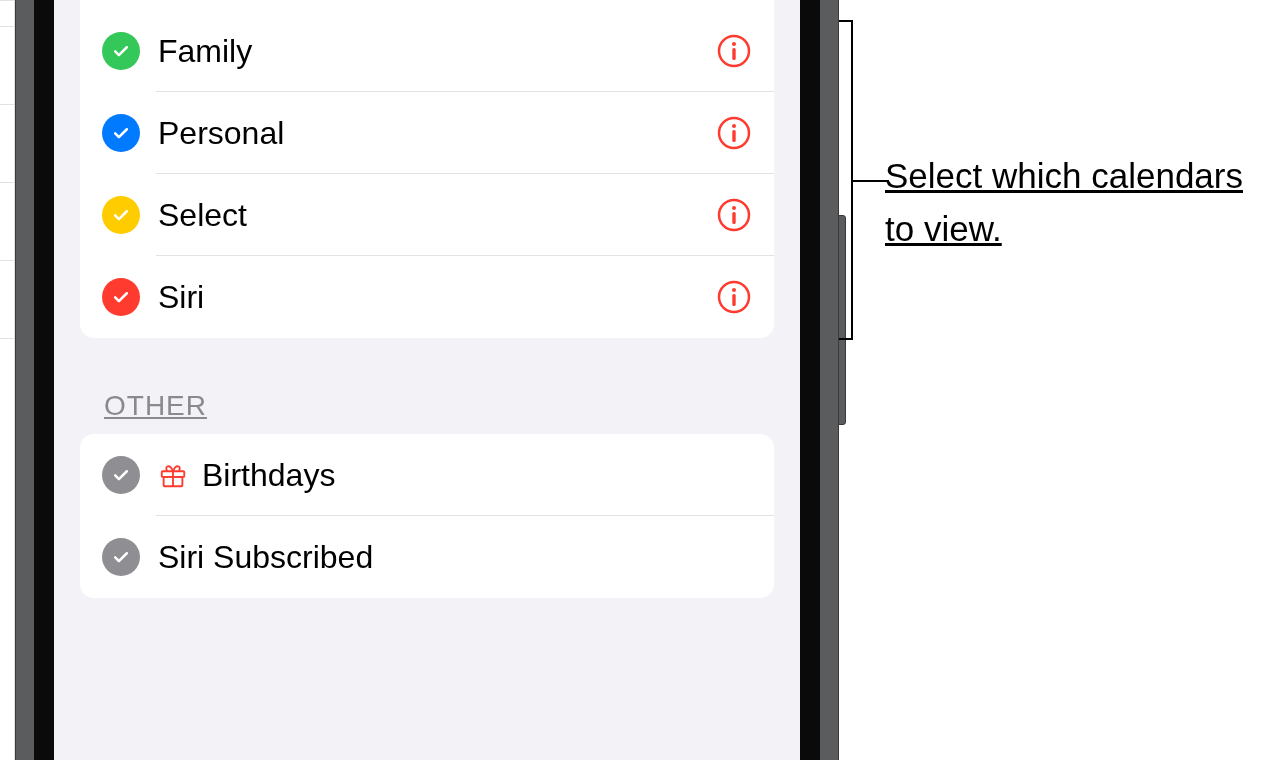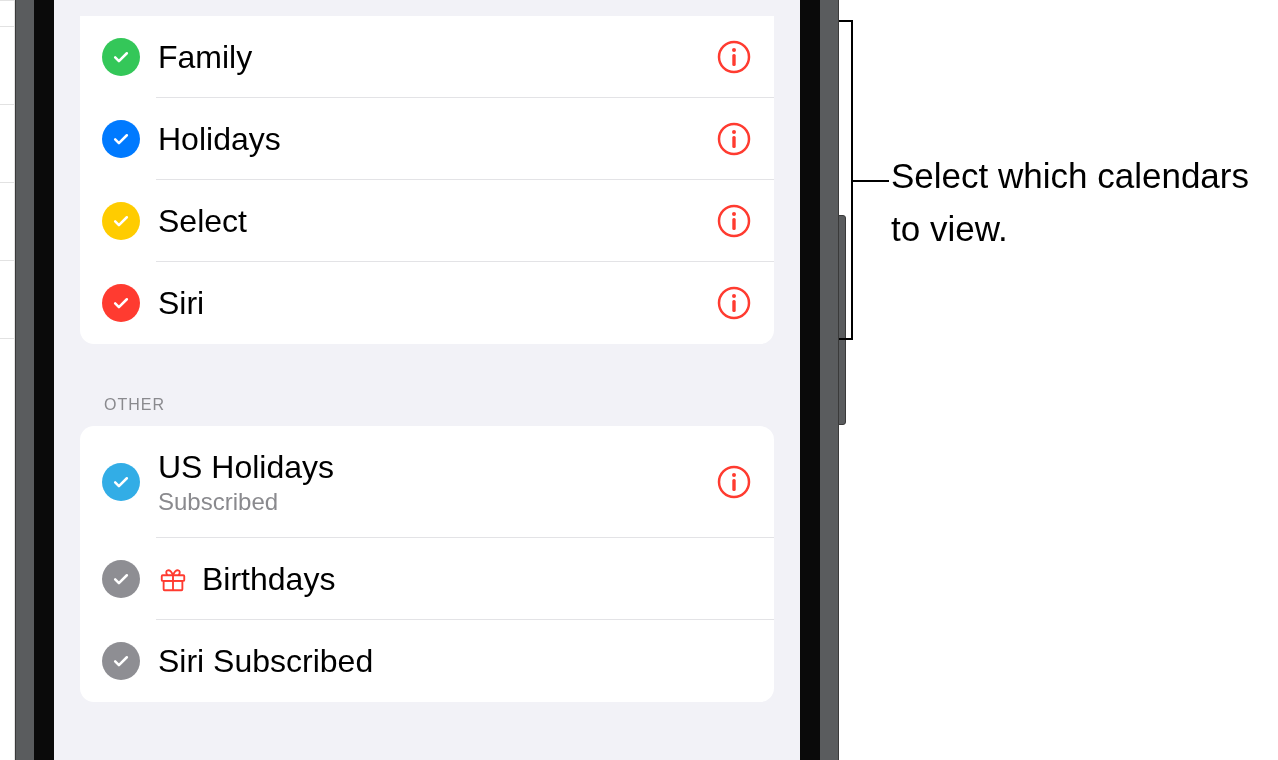--- a/index.html
+++ b/index.html
@@ -68,23 +68,24 @@
       border-radius: 0 3px 3px 0;
       border: 1px solid #3a3a3a;
     }
     .list-card {
       margin: 12px 26px 0 26px;
       background: #ffffff;
       border-radius: 14px;
       overflow: hidden;
     }
     .list-card.first {
-      margin-top: 16px;
+      margin-top: 0;
       border-top-left-radius: 0;
       border-top-right-radius: 0;
+      padding-top: 10px;
     }
     .list-row {
       display: flex;
       align-items: center;
       min-height: 82px;
       padding: 0 22px 0 22px;
       position: relative;
     }
     .list-row .divider {
       position: absolute;
@@ -131,25 +132,26 @@
       flex-shrink: 0;
       display: flex;
       align-items: center;
       justify-content: center;
     }
     .info-btn svg {
       width: 36px;
       height: 36px;
     }
     .section-header {
-      font-size: 16px;
+      font-size: 28px;
       font-weight: 400;
       color: #8a8a8e;
       letter-spacing: 1px;
       margin: 52px 8px 8px 50px;
+      text-decoration: underline;
     }
     .gift-icon {
       width: 30px;
       height: 30px;
       margin-right: 14px;
       flex-shrink: 0;
     }
     .sub-row {
       min-height: 112px;
     }
@@ -186,26 +188,27 @@
     .callout-line {
       position: absolute;
       left: 14px;
       top: 180px;
       width: 36px;
       height: 2px;
       background: #000;
     }
     .callout-text {
       position: absolute;
-      left: 52px;
+      left: 46px;
       top: 150px;
       font-size: 35px;
       line-height: 1.5;
       color: #000;
       max-width: 380px;
+      text-decoration: underline;
     }
   </style>
 </head>
 <body>
 
 <div class="page-wrapper">
 
   <div class="left-edge">
     <div class="tick" style="height:26px"></div>
     <div class="tick" style="height:78px"></div>
@@ -241,21 +244,21 @@
           <div class="divider"></div>
         </div>
 
         <div class="list-row">
           <div class="check-badge" style="background:#007aff">
             <svg viewBox="0 0 24 24">
                 <path d="M5 12.5l4.5 4.5L19 7.5" stroke="#fff" stroke-width="3" fill="none" stroke-linecap="round" stroke-linejoin="round"></path>
               </svg>
           </div>
           <div class="row-label-wrap">
-            <span class="row-label">Holidays</span>
+            <span class="row-label">Personal</span>
           </div>
           <div class="info-btn">
             <svg viewBox="0 0 36 36">
                 <circle cx="18" cy="18" r="15" stroke="#ff3b30" stroke-width="2.5" fill="none"></circle>
                 <circle cx="18" cy="11" r="2" fill="#ff3b30"></circle>
                 <rect x="16.3" y="15" width="3.4" height="12" rx="1.5" fill="#ff3b30"></rect>
               </svg>
           </div>
           <div class="divider"></div>
         </div>
@@ -296,39 +299,20 @@
               </svg>
           </div>
         </div>
 
       </div>
 
       <div class="section-header">OTHER</div>
 
       <div class="list-card">
 
-        <div class="list-row sub-row">
-          <div class="check-badge" style="background:#32ade6">
-            <svg viewBox="0 0 24 24">
-                <path d="M5 12.5l4.5 4.5L19 7.5" stroke="#fff" stroke-width="3" fill="none" stroke-linecap="round" stroke-linejoin="round"></path>
-              </svg>
-          </div>
-          <div class="row-label-wrap">
-            <span class="row-label">US Holidays</span>
-            <span class="row-sublabel">Subscribed</span>
-          </div>
-          <div class="info-btn">
-            <svg viewBox="0 0 36 36">
-                <circle cx="18" cy="18" r="15" stroke="#ff3b30" stroke-width="2.5" fill="none"></circle>
-                <circle cx="18" cy="11" r="2" fill="#ff3b30"></circle>
-                <rect x="16.3" y="15" width="3.4" height="12" rx="1.5" fill="#ff3b30"></rect>
-              </svg>
-          </div>
-          <div class="divider"></div>
-        </div>
 
         <div class="list-row">
           <div class="check-badge" style="background:#8e8e93">
             <svg viewBox="0 0 24 24">
                 <path d="M5 12.5l4.5 4.5L19 7.5" stroke="#fff" stroke-width="3" fill="none" stroke-linecap="round" stroke-linejoin="round"></path>
               </svg>
           </div>
           <span class="gift-icon">
             <svg viewBox="0 0 32 32">
               <rect x="4" y="12" width="24" height="6" stroke="#ff3b30" stroke-width="2" fill="none" rx="1"></rect>

